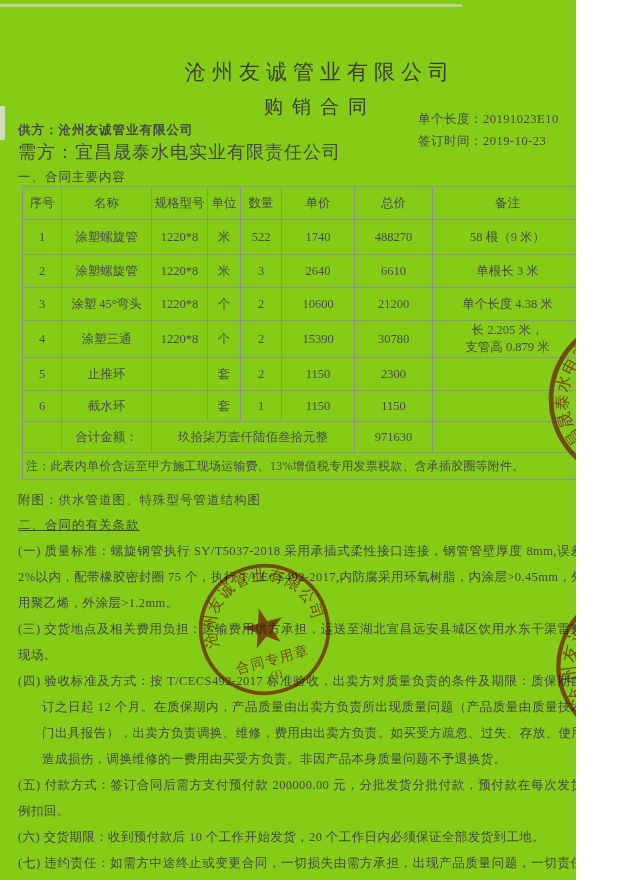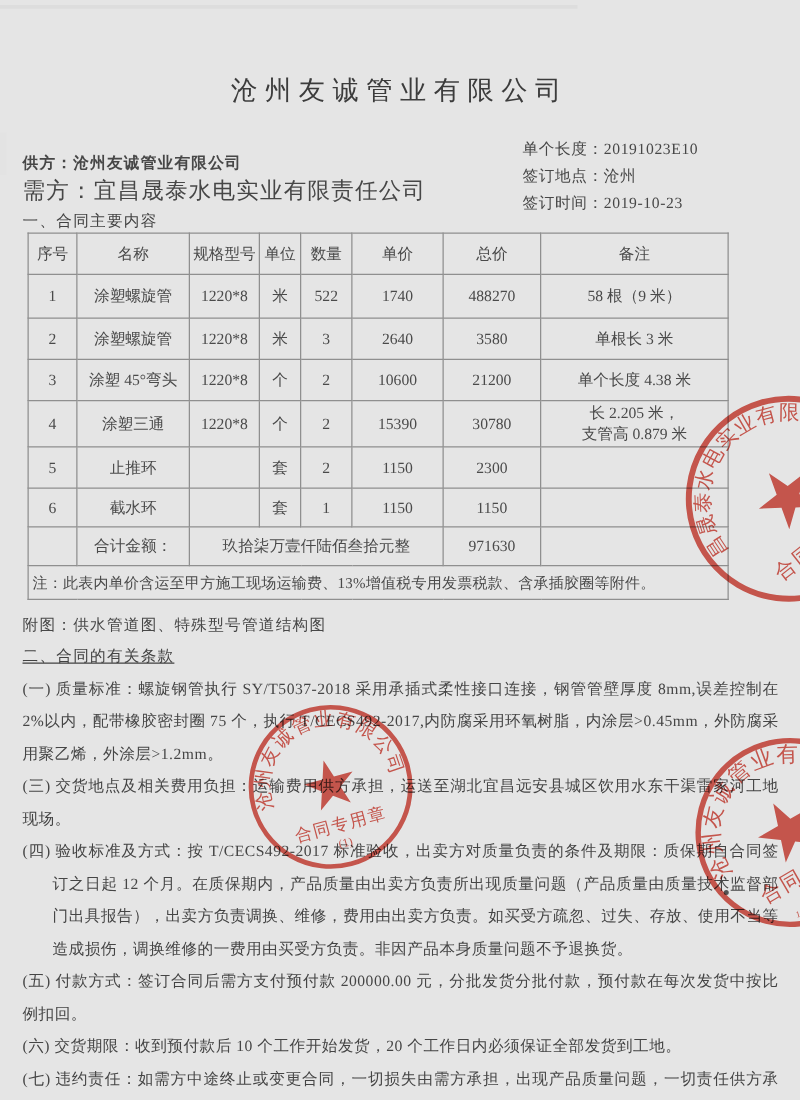--- a/index.html
+++ b/index.html
@@ -1,18 +1,18 @@
 <!DOCTYPE html>
 <html><head>
 <meta charset="utf-8">
 <style>
   html,body{margin:0;padding:0;background:#ffffff;}
   .page{
-    position:relative;width:640px;height:880px;overflow:hidden;
-    background:#e5e5e5;
+    position:relative;width:576px;height:880px;overflow:hidden;
+    background:#84cc16;
     font-family:"Liberation Serif","DejaVu Serif",serif;
     color:#474747;
   }
   .abs{position:absolute;}
   .scan-edge-top{position:absolute;left:0;top:4px;width:462px;height:3px;background:#d9d9d9;opacity:.65;}
   .scan-smudge-left{position:absolute;left:0;top:106px;width:5px;height:34px;background:#e2e2e2;opacity:.8;}
   .scan-dot{position:absolute;left:579px;top:712px;width:4px;height:4px;border-radius:50%;background:#3b3b3b;opacity:.85;}
 
   .title-company{left:0;top:58px;width:640px;text-align:center;font-size:21px;letter-spacing:6px;color:#3c3c3c;}
   .title-contract{left:0;top:94px;width:640px;text-align:center;font-size:19px;letter-spacing:9px;color:#3c3c3c;}
@@ -57,27 +57,27 @@
 </head>
 <body>
 
 <div class="page">
 
   <div class="scan-edge-top"></div>
   <div class="scan-smudge-left"></div>
   <div class="scan-dot"></div>
 
   <div class="abs title-company">沧州友诚管业有限公司</div>
+  <div class="abs title-contract">购销合同</div>
 
   <div class="abs supplier-line">供方：沧州友诚管业有限公司</div>
   <div class="abs buyer-line">需方：宜昌晟泰水电实业有限责任公司</div>
 
   <div class="abs meta-block">
     <div>单个长度：20191023E10</div>
-    <div>签订地点：沧州</div>
     <div>签订时间：2019-10-23</div>
   </div>
 
   <div class="abs section-title sec1">一、合同主要内容</div>
 
   <table class="items">
     <colgroup>
       <col style="width:39px">
         <col style="width:90px">
         <col style="width:56px">
@@ -110,21 +110,21 @@
         <td>488270</td>
         <td class="remark">58 根（9 米）</td>
       </tr>
       <tr class="r2">
         <td>2</td>
         <td>涂塑螺旋管</td>
         <td>1220*8</td>
         <td>米</td>
         <td>3</td>
         <td>2640</td>
-        <td>3580</td>
+        <td>6610</td>
         <td class="remark">单根长 3 米</td>
       </tr>
       <tr class="r3">
         <td>3</td>
         <td>涂塑 45°弯头</td>
         <td>1220*8</td>
         <td>个</td>
         <td>2</td>
         <td>10600</td>
         <td>21200</td>

